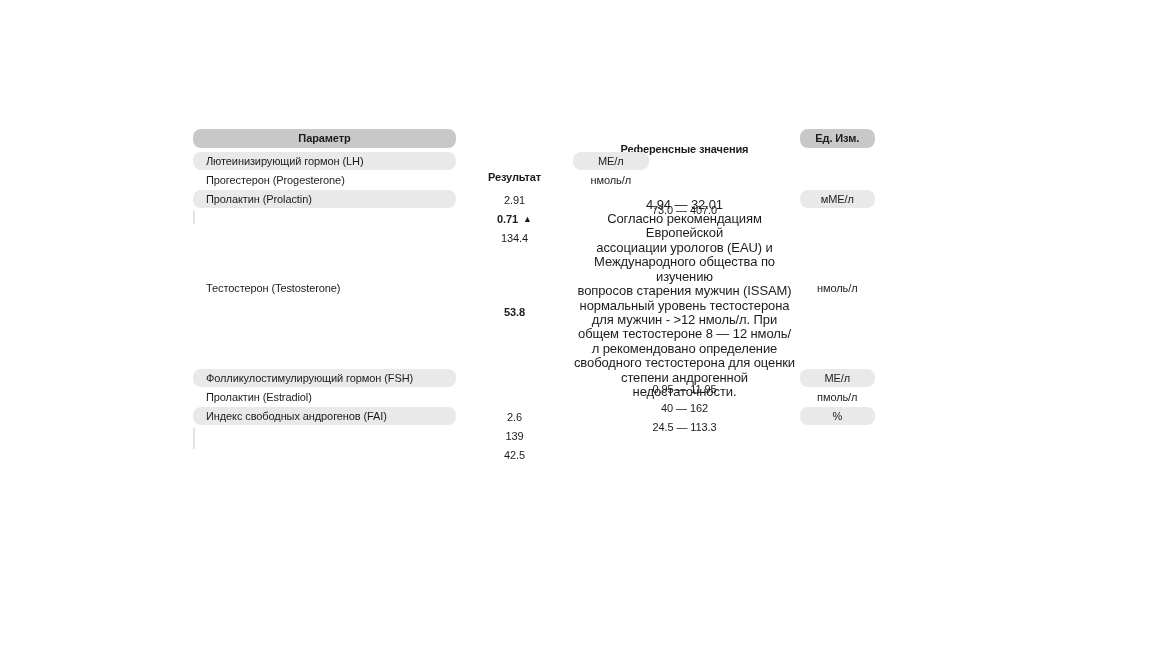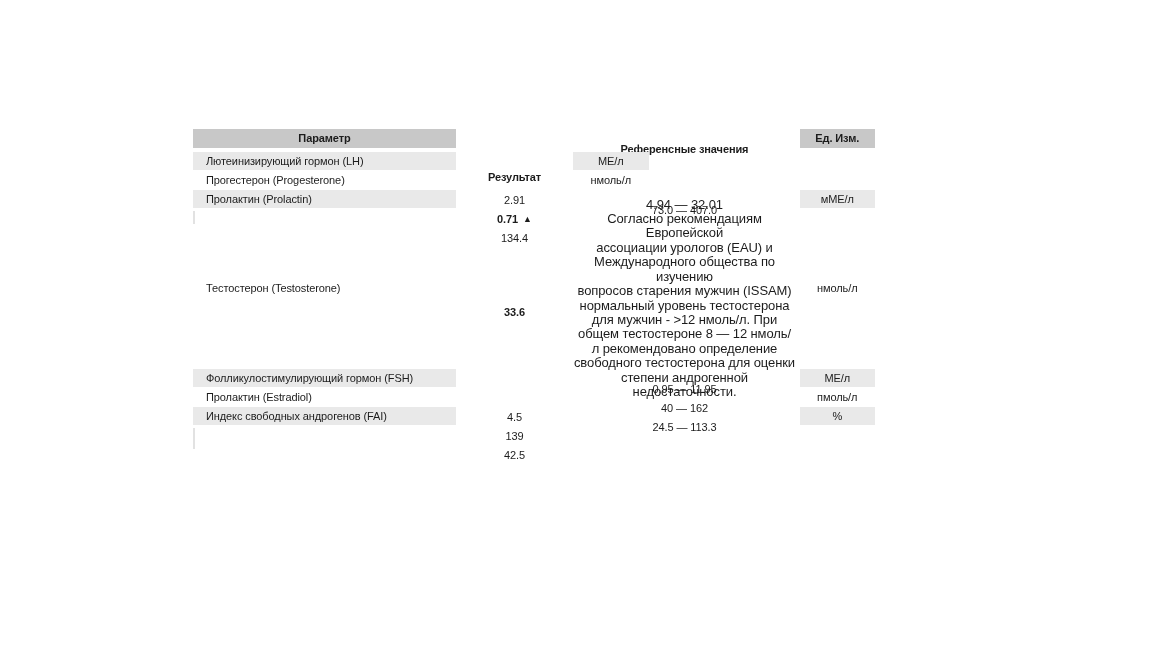--- a/index.html
+++ b/index.html
@@ -36,20 +36,21 @@
   .trow.tall { height: 159px; }
 
   .cell {
     display: flex;
     align-items: center;
     justify-content: center;
     font-size: 11px;
     line-height: 13px;
     letter-spacing: -0.1px;
     text-align: center;
+    border-radius: 8px;
   }
   .col-param  { flex: 0 0 263px; justify-content: flex-start; text-align: left; padding-left: 13px; }
   .col-result { flex: 0 0 110px; margin-top: 48px; }
   .col-ref    { flex: 0 0 223px; margin-top: 20px; }
   .col-units  { flex: 0 0 75.5px; }
 
   .trow.header .cell {
     background: var(--header-bg);
     font-weight: bold;
     justify-content: center;
@@ -117,42 +118,42 @@
       <div class="cell col-result">
           <span>134.4</span>
         </div>
       <div class="cell col-ref">73.0 — 407.0</div>
       <div class="cell col-units">мМЕ/л</div>
     </div>
 
     <div class="trow tall">
       <div class="cell col-param">Тестостерон (Testosterone)</div>
       <div class="cell col-result">
-          <span class="bold">33.6</span>
+          <span class="bold">53.8</span>
         </div>
       <div class="cell col-ref">
           <div class="ref-multiline">4.94 — 32.01
 Согласно рекомендациям Европейской
 ассоциации урологов (EAU) и
 Международного общества по изучению
 вопросов старения мужчин (ISSAM)
 нормальный уровень тестостерона
 для мужчин - &gt;12 нмоль/л. При
 общем тестостероне 8 — 12 нмоль/
 л рекомендовано определение
 свободного тестостерона для оценки
 степени андрогенной недостаточности.</div>
         </div>
       <div class="cell col-units">нмоль/л</div>
     </div>
 
     <div class="trow alt">
       <div class="cell col-param">Фолликулостимулирующий гормон (FSH)</div>
       <div class="cell col-result">
-          <span>4.5</span>
+          <span>2.6</span>
         </div>
       <div class="cell col-ref">0.95 — 11.95</div>
       <div class="cell col-units">МЕ/л</div>
     </div>
 
     <div class="trow">
       <div class="cell col-param">Пролактин (Estradiol)</div>
       <div class="cell col-result">
           <span>139</span>
         </div>

